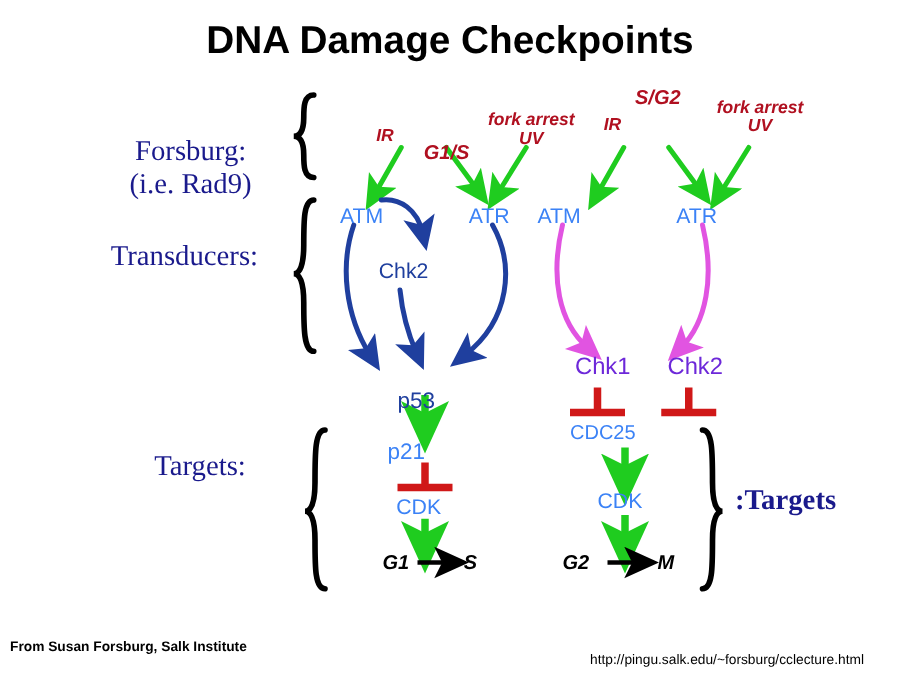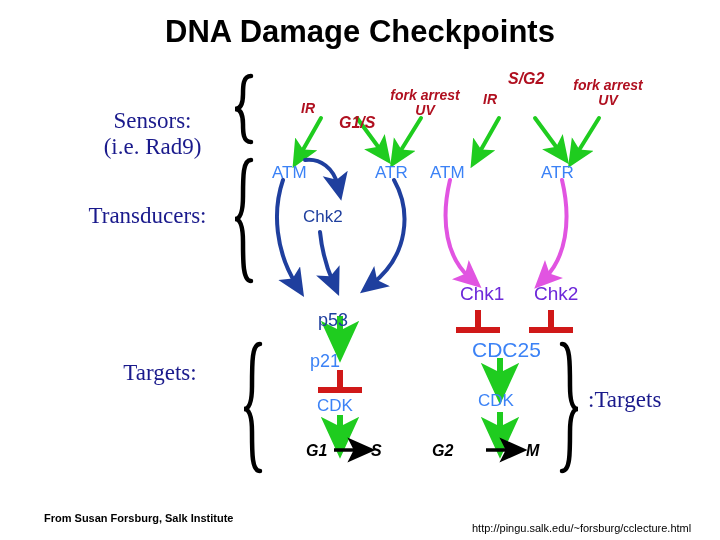--- a/index.html
+++ b/index.html
@@ -33,26 +33,26 @@
   
   .stage-label {
     font-family: "Liberation Serif", serif;
     font-size: 23px;
     color: #1a1a8c;
     text-align: center;
     line-height: 1.12;
     white-space: nowrap;
   }
   #sensors-label { left: 70px; top: 108px; width: 165px; }
-  #transducers-label { left: 60px; top: 203px; width: 175px; }
+  #transducers-label { left: 60px; top: 192px; width: 175px; }
   #targets-label { left: 85px; top: 360px; width: 150px; }
   #targets-right-label {
     left: 588px; top: 387px;
     font-family: "Liberation Serif", serif;
-    font-size: 23px; color: #1a1a8c; white-space: nowrap;
+    font-size: 23px; color: #1a1a8c; white-space: nowrap; font-weight: bold;
   }
 
   
   .cp-head {
     font-family: "Liberation Sans", sans-serif;
     font-style: italic;
     font-weight: bold;
     color: #b01020;
     white-space: nowrap;
   }
@@ -84,46 +84,45 @@
   #atr2 { left: 541px; top: 163px; font-size: 17px; }
 
   #chk2-left { left: 303px; top: 207px; font-size: 17px; }
   #chk1-right { left: 460px; top: 283px; font-size: 19px; }
   #chk2-right { left: 534px; top: 283px; font-size: 19px; }
 
   #p53  { left: 318px; top: 296px; font-size: 18px; margin-top: 14px; }
   #p21  { left: 310px; top: 351px; font-size: 18px; }
   #cdk1 { left: 317px; top: 396px; font-size: 17px; }
 
-  #cdc25 { left: 472px; top: 338px; font-size: 21px; }
+  #cdc25 { left: 456px; top: 338px; font-size: 16px; }
   #cdk2  { left: 478px; top: 391px; font-size: 17px; }
 
   
   .phase {
     font-family: "Liberation Sans", sans-serif;
     font-weight: bold;
     font-style: italic;
     font-size: 16px;
     color: #000000;
     white-space: nowrap;
   }
   #g1 { left: 306px; top: 442px; }
   #sph { left: 371px; top: 442px; }
-  #g2 { left: 432px; top: 442px; }
+  #g2 { left: 450px; top: 442px; }
   #mph { left: 526px; top: 442px; }
 
   
   #credit {
     left: 8px; top: 512px;
     font-family: "Liberation Sans", sans-serif;
     font-weight: bold;
     font-size: 11px;
     color: #000000;
     white-space: nowrap;
-    margin-left: 36px;
   }
   #url {
     left: 472px; top: 522px;
     font-family: "Liberation Sans", sans-serif;
     font-size: 11px;
     color: #000000;
     white-space: nowrap;
   }
 
   
@@ -226,21 +225,21 @@
 
     <g stroke="#000000" stroke-width="3.5" fill="none" stroke-linecap="butt">
       <path d="M334,450 L360,450" marker-end="url(#ah-black)"></path>
       <path d="M486,450 L512,450" marker-end="url(#ah-black)"></path>
     </g>
   </svg>
 
   <div id="title" class="abs">DNA Damage Checkpoints</div>
 
   <div id="sensors-label" class="abs stage-label">
-    <div>Sensors:</div>
+    <div>Forsburg:</div>
     <div>(i.e. Rad9)</div>
   </div>
   <div id="transducers-label" class="abs stage-label">
     <div>Transducers:</div>
   </div>
   <div id="targets-label" class="abs stage-label">
     <div>Targets:</div>
   </div>
   <div id="targets-right-label" class="abs">:Targets</div>
 

